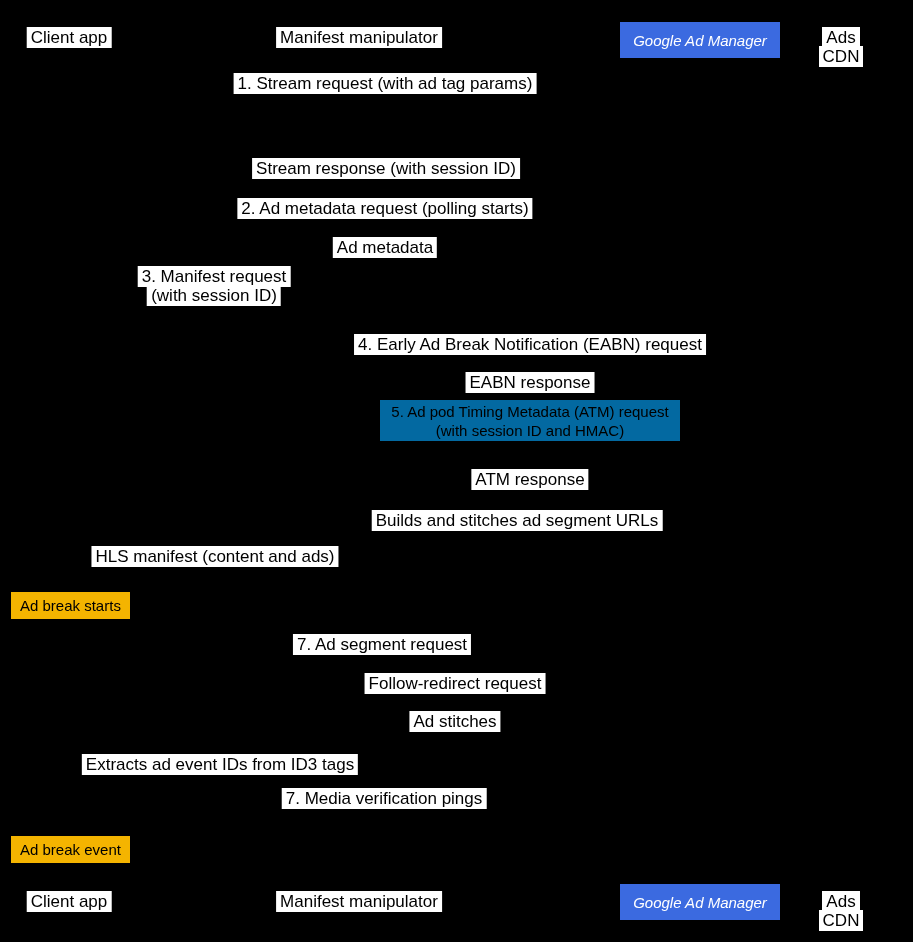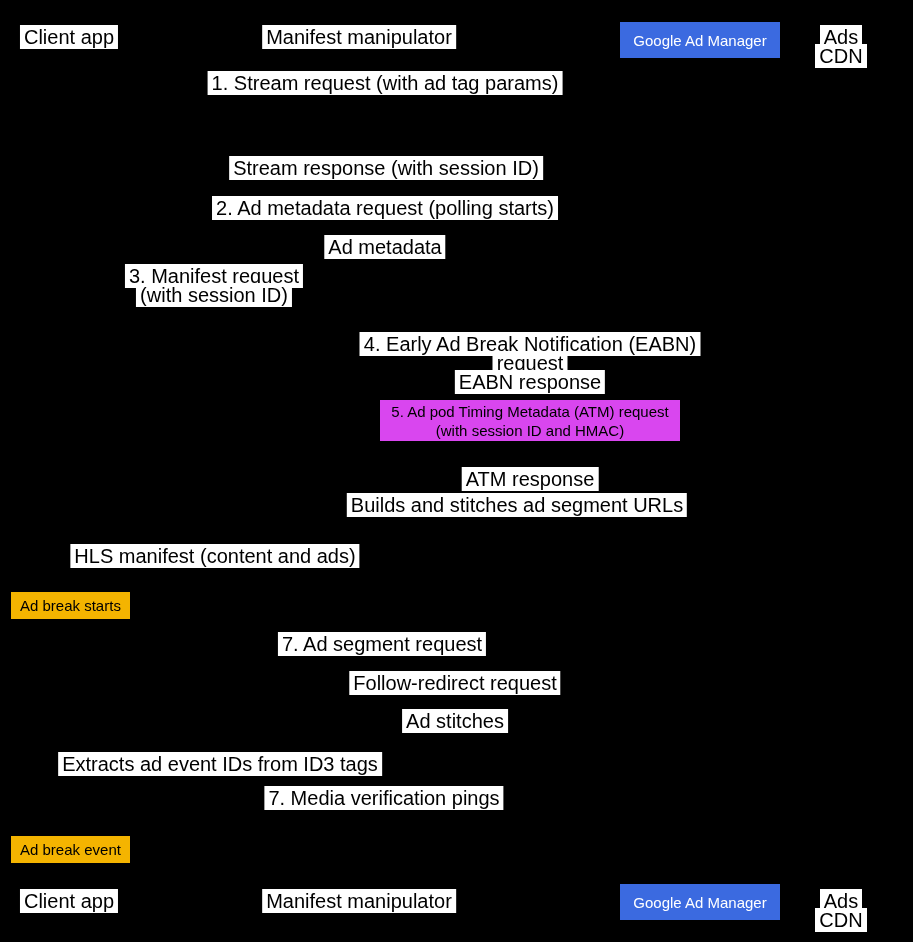--- a/index.html
+++ b/index.html
@@ -10,21 +10,21 @@
     background: #000000;
     font-family: "Liberation Sans", sans-serif;
     overflow: hidden;
   }
   
   .pos {
     position: absolute;
     transform: translateX(-50%);
     text-align: center;
     white-space: pre-line;
-    font-size: 20px;
+    font-size: 17px;
     line-height: 19px;
   }
   
   .bg {
     background: #FFFFFF;
     color: #000000;
     padding: 1px 4px;
     -webkit-box-decoration-break: clone;
     box-decoration-break: clone;
   }
@@ -36,21 +36,21 @@
     font-size: 15px;
     line-height: 19px;
     padding: 4px 9px;
     white-space: nowrap;
   }
   .note-box.centered { transform: translateX(-50%); }
   
   .yellow-block {
     position: absolute;
     transform: translateX(-50%);
-    background: #d946ef;
+    background: #0369a1;
     color: #000000;
     width: 300px;
     height: 41px;
     font-size: 15px;
     line-height: 19px;
     text-align: center;
     white-space: pre-line;
     display: flex;
     align-items: center;
     justify-content: center;
@@ -62,20 +62,21 @@
     width: 160px;
     height: 36px;
     background: #3B6AE0;
     color: #FFFFFF;
     font-size: 15px;
     font-weight: 500;
     display: flex;
     align-items: center;
     justify-content: center;
     white-space: nowrap;
+    font-style: italic;
   }
 </style>
 </head>
 <body>
 
 <div class="canvas">
 
   <div class="pos" style="left:69px; top:28px"><span class="bg">Client app</span></div>
   <div class="pos" style="left:359px; top:28px"><span class="bg">Manifest manipulator</span></div>
   <div class="actor-box" style="left:700px; top:22px">
@@ -97,21 +98,21 @@
 
   <div class="pos" style="left:530px; top:335px"><span class="bg">4. Early Ad Break Notification (EABN) request</span></div>
 
   <div class="pos" style="left:530px; top:373px"><span class="bg">EABN response</span></div>
 
   <div class="yellow-block" style="left:530px; top:400px"><span>5. Ad pod Timing Metadata (ATM) request
 (with session ID and HMAC)</span></div>
 
   <div class="pos" style="left:530px; top:470px"><span class="bg">ATM response</span></div>
 
-  <div class="pos" style="left:517px; top:496px"><span class="bg">Builds and stitches ad segment URLs</span></div>
+  <div class="pos" style="left:517px; top:511px"><span class="bg">Builds and stitches ad segment URLs</span></div>
 
   <div class="pos" style="left:215px; top:547px"><span class="bg">HLS manifest (content and ads)</span></div>
 
   <div class="note-box left-anchored" style="left:11px; top:592px"><span>Ad break starts</span></div>
 
   <div class="pos" style="left:382px; top:635px"><span class="bg">7. Ad segment request</span></div>
 
   <div class="pos" style="left:455px; top:674px"><span class="bg">Follow-redirect request</span></div>
 
   <div class="pos" style="left:455px; top:712px"><span class="bg">Ad stitches</span></div>

